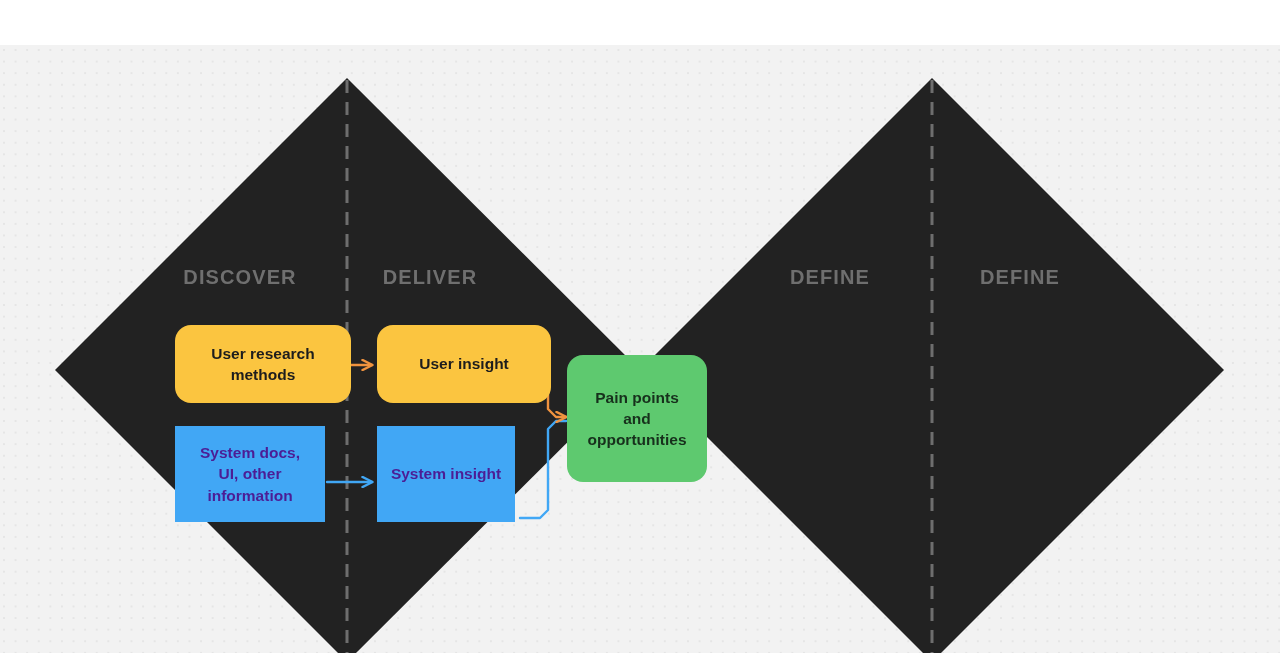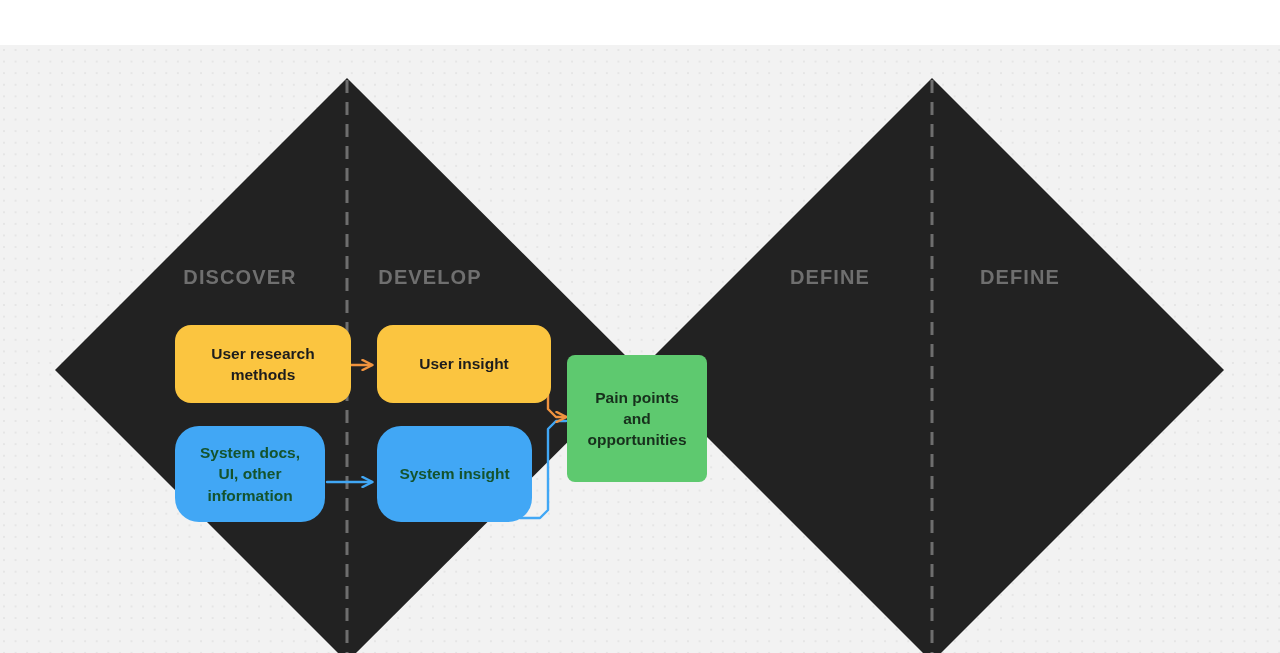--- a/index.html
+++ b/index.html
@@ -51,27 +51,27 @@
     line-height: 1.36;
     padding: 4px 10px;
   }
   .node-yellow {
     background: #fbc540;
     color: #1d1d1d;
     border-radius: 16px;
   }
   .node-blue {
     background: #41a7f5;
-    color: #14532d;
-    border-radius: 24px;
+    color: #4c1d95;
+    border-radius: 0;
   }
   .node-green {
     background: #5ec96f;
     color: #17301c;
-    border-radius: 8px;
+    border-radius: 16px;
   }
   .node-pill {
     background: #c3e4fd;
     color: #1d1d1d;
     border: 1.6px solid #53aef3;
     border-radius: 22px;
     font-size: 16px;
   }
   .z-under { z-index: 2; }
   .z-mid   { z-index: 3; }
@@ -104,28 +104,28 @@
 
     <g fill="none" stroke-width="2.4" stroke-linecap="round" stroke-linejoin="round">
       <path d="M 327 320 L 372 320" stroke="#f0933f" marker-end="url(#arrow-orange)"></path>
       <path d="M 327 437 L 372 437" stroke="#41a7f5" marker-end="url(#arrow-blue)"></path>
       <path d="M 520 473 L 540 473 L 548 465 L 548 384 L 556 376 L 566 376" stroke="#41a7f5"></path>
       <path d="M 528 320 L 540 320 L 548 328 L 548 364 L 556 372 L 566 372" stroke="#f0933f" marker-end="url(#arrow-orange)"></path>
     </g>
   </svg>
 
   <div class="phase-label z-mid" style="left:240px; top:232px;">DISCOVER</div>
-  <div class="phase-label z-mid" style="left:430px; top:232px;">DEVELOP</div>
+  <div class="phase-label z-mid" style="left:430px; top:232px;">DELIVER</div>
   <div class="phase-label z-mid" style="left:830px; top:232px;">DEFINE</div>
   <div class="phase-label z-mid" style="left:1020px; top:232px;">DEFINE</div>
 
   <div class="node node-yellow z-over" style="left:175px; top:280px; width:176px; height:78px;">User research<br>methods</div>
 
   <div class="node node-yellow z-over" style="left:377px; top:280px; width:174px; height:78px;">User insight</div>
 
   <div class="node node-blue z-under" style="left:175px; top:381px; width:150px; height:96px;">System docs,<br>UI, other<br>information</div>
 
-  <div class="node node-blue z-under" style="left:377px; top:381px; width:155px; height:96px;">System insight</div>
+  <div class="node node-blue z-under" style="left:377px; top:381px; width:138px; height:96px;">System insight</div>
 
 
   <div class="node node-green z-over" style="left:567px; top:310px; width:140px; height:127px;">Pain points<br>and<br>opportunities</div>
 
 </div>
 
 </body></html>

